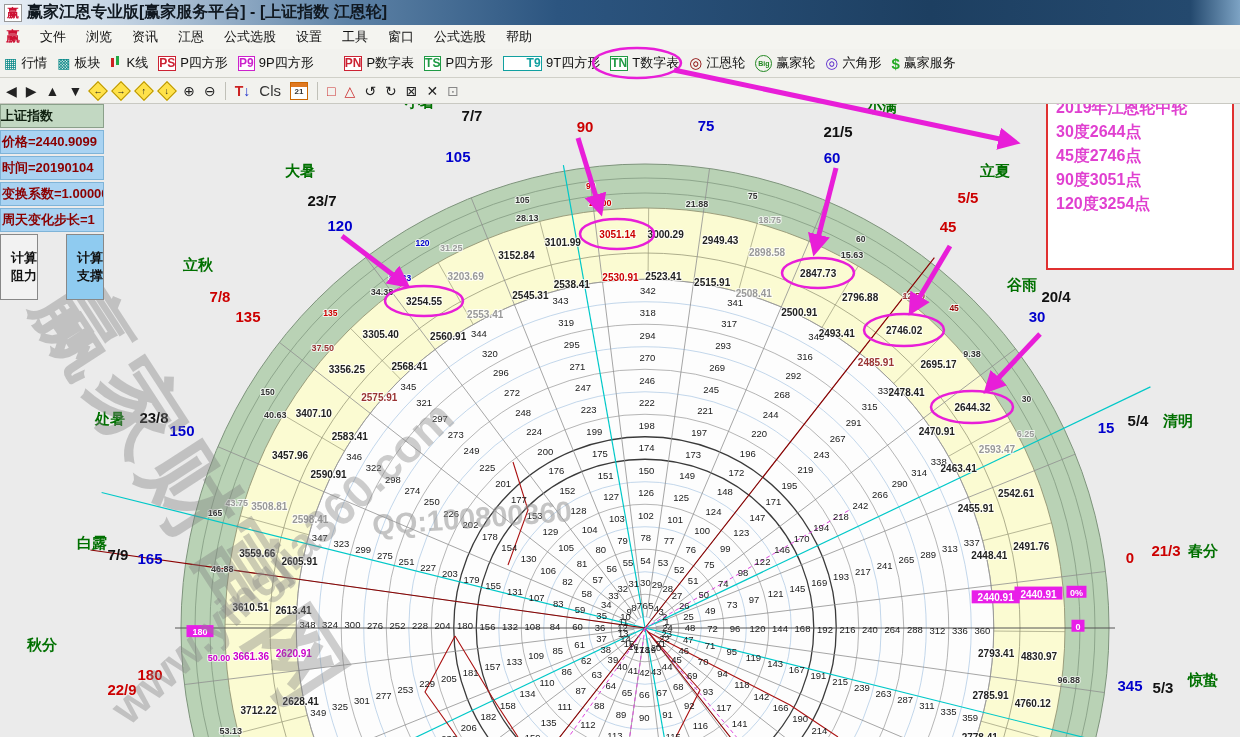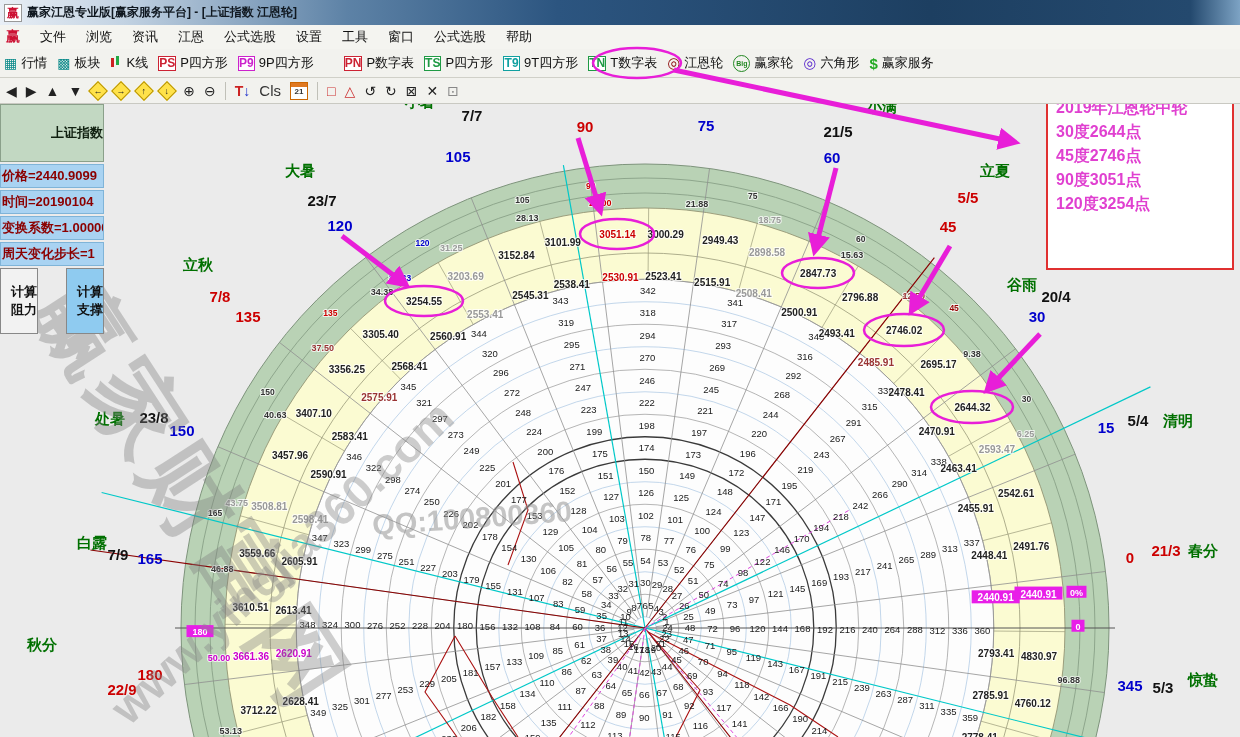--- a/index.html
+++ b/index.html
@@ -4,21 +4,21 @@
 <style>
   html,body{margin:0;padding:0;}
   body{width:1240px;height:737px;position:relative;overflow:hidden;background:#ebebeb;
        font-family:"Liberation Sans","DejaVu Sans",sans-serif;}
   
   .titlebar{position:absolute;left:0;top:0;width:1240px;height:25px;z-index:10;
     background:linear-gradient(to right,#e9eff6 0%,#c2d2e2 10%,#5d82a6 28%,#2c5580 45%,#1d3f61 75%,#24496e 96%,#7da3c4 100%);
     display:flex;align-items:center;border-bottom:1px solid #0f2c4a;}
   .titlebar .logo{width:16px;height:16px;margin:0 5px 0 4px;background:#fff;border:1px solid #999;
     color:#cc1133;font-weight:bold;font-size:12px;line-height:16px;text-align:center;}
-  .titlebar .title{font-size:12px;color:#101820;font-weight:bold;}
+  .titlebar .title{font-size:16px;color:#101820;font-weight:bold;}
   .menubar{position:absolute;left:0;top:25px;width:1240px;height:24px;z-index:10;background:#f4f4f0;
     border-bottom:1px solid #d9d9d4;display:flex;align-items:center;}
   .menubar .logo{color:#cc1133;font-weight:bold;font-size:14px;margin:0 10px 0 6px;}
   .menu-item{font-size:13px;color:#111;padding:3px 10px;cursor:default;}
   .toolbar1{position:absolute;left:0;top:49px;width:1240px;height:29px;z-index:10;background:#f2f2ee;
     border-bottom:1px solid #d0d0c8;display:flex;align-items:center;padding-left:4px;box-sizing:border-box;}
   .tb1-item{display:flex;align-items:center;gap:4px;margin-right:10px;font-size:13px;color:#111;}
   .badge{display:inline-block;min-width:15px;height:13px;border:1px solid;font-size:12px;font-weight:bold;
     line-height:13px;text-align:center;background:#fff;}
   .ico{font-size:14px;line-height:14px;}
@@ -46,21 +46,21 @@
   #wheelsvg{position:absolute;left:0;top:0;z-index:1;}
   #overlaysvg{position:absolute;left:0;top:0;z-index:40;pointer-events:none;}
   .wm{position:absolute;z-index:2;pointer-events:none;font-weight:bold;white-space:nowrap;}
   .wm1{left:110px;top:255px;font-size:92px;letter-spacing:6px;color:rgba(125,125,125,.38);
        transform:rotate(57deg);transform-origin:left top;}
   .wm2{left:118px;top:688px;font-size:46px;color:rgba(135,135,135,.42);
        transform:rotate(-43deg);transform-origin:left center;}
   .wm3{left:372px;top:502px;font-size:29px;color:rgba(150,150,150,.55);transform:rotate(-4deg);}
   .sidebar{position:absolute;left:0;top:104px;width:104px;z-index:6;font-size:13px;}
   .sb-head{background:#c2d8c2;border:1px solid #8aa08a;color:#102010;font-weight:bold;
-    text-align:right;padding:19px 0;}
+    text-align:left;padding:2px 0;}
   .sb-row{background:#a9d3f2;border:1px solid #7fb4d8;color:#8b0000;font-weight:bold;
     padding:2px 1px;margin-top:2px;white-space:nowrap;overflow:hidden;}
   .sb-btns{display:flex;margin-top:2px;}
   .sb-btn{flex:1;text-align:right;padding:14px 0;border:1px solid #888;font-weight:bold;color:#111;cursor:default;}
   .sb-btn.b1{background:#f2f2f2;} .sb-btn.b2{background:#8fcbf0;margin-left:28px;}
   .annot{position:absolute;left:1046px;top:88px;width:188px;height:182px;z-index:8;background:#fff;
     border:2px solid #e03030;padding:6px 8px;box-sizing:border-box;}
   .annot div{color:#e040d0;font-size:16px;font-weight:bold;line-height:24px;}
 </style>
 </head>
@@ -110,21 +110,21 @@
     </span>
     <span class="tb1-item">
       <span class="badge" style="color: rgb(204, 34, 51); border-color: rgb(204, 34, 51); margin-left: 20px;">PN</span>
       <span>P数字表</span>
     </span>
     <span class="tb1-item">
       <span class="badge" style="color: rgb(31, 154, 68); border-color: rgb(31, 154, 68);">TS</span>
       <span>P四方形</span>
     </span>
     <span class="tb1-item">
-      <span class="badge" style="color: rgb(17, 160, 160); border-color: rgb(17, 160, 160);">T9</span>
+      <span class="badge" style="color: rgb(17, 160, 160); border-color: rgb(17, 160, 160); padding-left: 22px;">T9</span>
       <span>9T四方形</span>
     </span>
     <span class="tb1-item">
       <span class="badge" style="color: rgb(31, 154, 68); border-color: rgb(31, 154, 68);">TN</span>
       <span>T数字表</span>
     </span>
     <span class="tb1-item">
       <span class="ico ico-wheel">◎</span>
       <span>江恩轮</span>
     </span>

